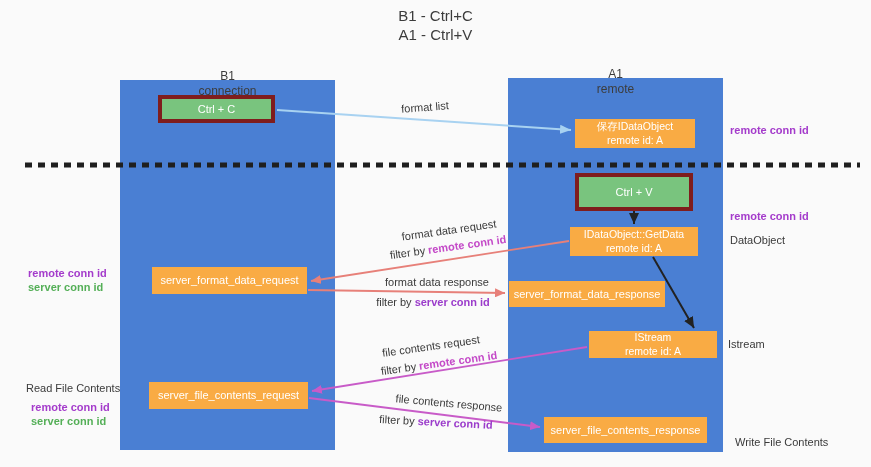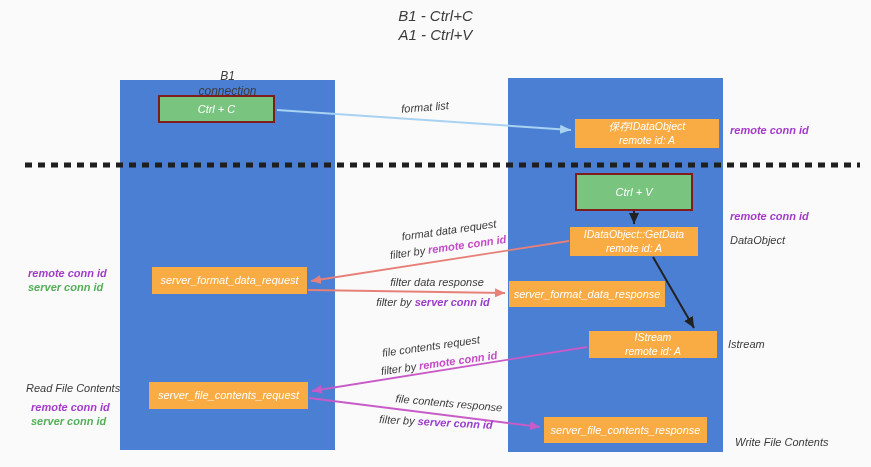--- a/index.html
+++ b/index.html
@@ -1,30 +1,30 @@
 <!DOCTYPE html>
 <html style="--column-blue: #4a7fd3; --box-green: #79c47e; --box-orange: #f9ab44; --arrow-light-blue: #a8d2f1; --arrow-salmon: #e78079; --arrow-magenta: #c85bc8; --arrow-black: #222222; --text-purple: #a43bcb; --text-green: #54af57; --filter-remote: #c44ac8; --filter-server: #9b3ccb;"><head>
 <meta charset="utf-8">
 <style>
   * { margin:0; padding:0; box-sizing:border-box; }
   html,body { background:#fafafa; }
   body { font-family:"Liberation Sans", sans-serif; }
-  #canvas { position:relative; width:871px; height:467px; background:#fafafa; overflow:hidden; color:#3a3a3a;font-style:italic; }
+  #canvas { position:relative; width:871px; height:467px; background:#fafafa; overflow:hidden; color:#3a3a3a; }
 
   .title { position:absolute; left:0; top:7px; width:871px; text-align:center;
            font-size:15px; line-height:1.25; color:#3c3c3c; z-index:4; }
 
   .lifeline { position:absolute; background:var(--column-blue,#4a7fd3); z-index:1; }
   .header { position:absolute; text-align:center; font-size:12px; line-height:1.25; color:#3c3c3c; z-index:4;margin-top:20px; }
 
   svg.overlay { position:absolute; left:0; top:0; z-index:2; pointer-events:none; }
 
   .box { position:absolute; display:flex; flex-direction:column; align-items:center; justify-content:center;
          color:#fff; text-align:center; z-index:3; font-size:11px; line-height:1.3; }
-  .box.green { background:var(--box-green,#79c47e); border:2px solid #7f1d1d; }
+  .box.green { background:var(--box-green,#79c47e); border:4px solid #7f1d1d; }
   .box.orange { background:var(--box-orange,#f9ab44); }
   .box .sub { font-size:10.5px; }
 
   .flabel { position:absolute; white-space:nowrap; font-size:11px; color:#3a3a3a; z-index:4;
             transform:translate(-50%,-50%); }
   .rot-n8 { transform:translate(-50%,-50%) rotate(-8deg); }
   .rot-n4 { transform:translate(-50%,-50%) rotate(-4.5deg); }
   .rot-p5 { transform:translate(-50%,-50%) rotate(5deg); }
   .rot-p3 { transform:translate(-50%,-50%) rotate(3deg); }
 
@@ -44,20 +44,22 @@
   <div class="title">
     <div>B1 - Ctrl+C</div>
     <div>A1 - Ctrl+V</div>
   </div>
 
   <div class="header" style="left:120px; top:49px; width:215px;">
     <div>B1</div>
     <div>connection</div>
   </div>
   <div class="header" style="left:508px; top:47px; width:215px;">
+    <div>A1</div>
+    <div>remote</div>
   </div>
 
   <div class="lifeline" style="left:120px; top:80px; width:215px; height:370px;"></div>
   <div class="lifeline" style="left:508px; top:78px; width:215px; height:374px;"></div>
 
   <svg class="overlay" width="871" height="467" viewBox="0 0 871 467">
     <defs>
       <marker id="ah-blue" markerUnits="userSpaceOnUse" markerWidth="12" markerHeight="9" refX="11" refY="4.5" orient="auto">
         <path d="M0,0 L11,4.5 L0,9 z" fill="#a8d2f1"></path>
       </marker>
@@ -86,21 +88,21 @@
 
     <line x1="587" y1="347" x2="312" y2="391" stroke="#c85bc8" stroke-width="1.8" marker-end="url(#ah-magenta)"></line>
 
     <line x1="309" y1="398" x2="540" y2="427" stroke="#c85bc8" stroke-width="1.8" marker-end="url(#ah-magenta)"></line>
   </svg>
 
   <div class="box green" style="left:158px; top:95px; width:117px; height:28px;">
     <div>Ctrl + C</div>
   </div>
 
-  <div class="box orange" style="left:575px; top:119px; width:144px; height:29px;">
+  <div class="box orange" style="left:575px; top:119px; width:120px; height:29px;">
     <div class="sub">保存IDataObject</div>
     <div class="sub">remote id: A</div>
   </div>
 
   <div class="box green" style="left:575px; top:173px; width:118px; height:38px;">
     <div>Ctrl + V</div>
   </div>
 
   <div class="box orange" style="left:570px; top:227px; width:128px; height:29px;">
     <div class="sub">IDataObject::GetData</div>
@@ -128,21 +130,21 @@
     <div>server_file_contents_request</div>
   </div>
 
   <div class="flabel rot-n4" style="left:425px; top:107px;">format list</div>
 
   <div class="flabel rot-n8" style="left:449px; top:230px;">format data request</div>
   <div class="flabel rot-n8" style="left:448px; top:247px;">
     <span class="filter-prefix">filter by</span><span class="c-remote">remote conn id</span>
   </div>
 
-  <div class="flabel" style="left:437px; top:282px;">filter data response</div>
+  <div class="flabel" style="left:437px; top:282px;">format data response</div>
   <div class="flabel" style="left:433px; top:302px;">
     <span class="filter-prefix">filter by</span><span class="c-server">server conn id</span>
   </div>
 
   <div class="flabel rot-n8" style="left:431px; top:346px;">file contents request</div>
   <div class="flabel rot-n8" style="left:439px; top:363px;">
     <span class="filter-prefix">filter by</span><span class="c-remote">remote conn id</span>
   </div>
 
   <div class="flabel rot-p5" style="left:449px; top:403px;">file contents response</div>

